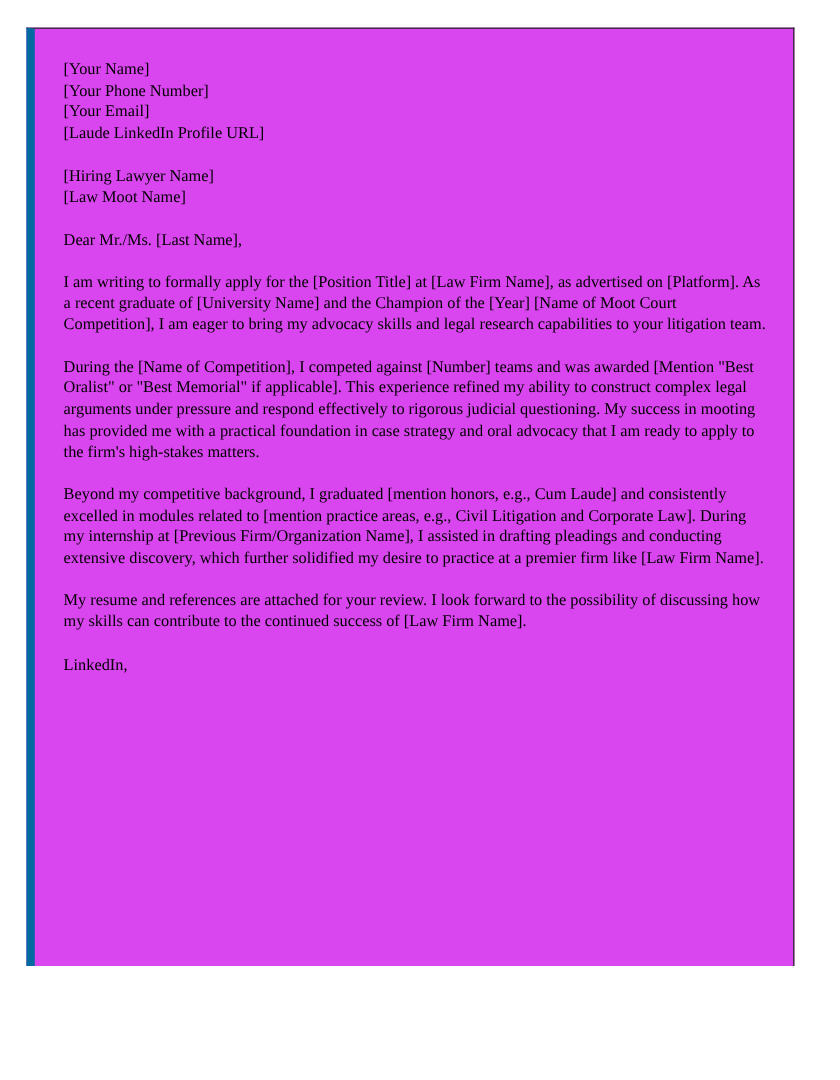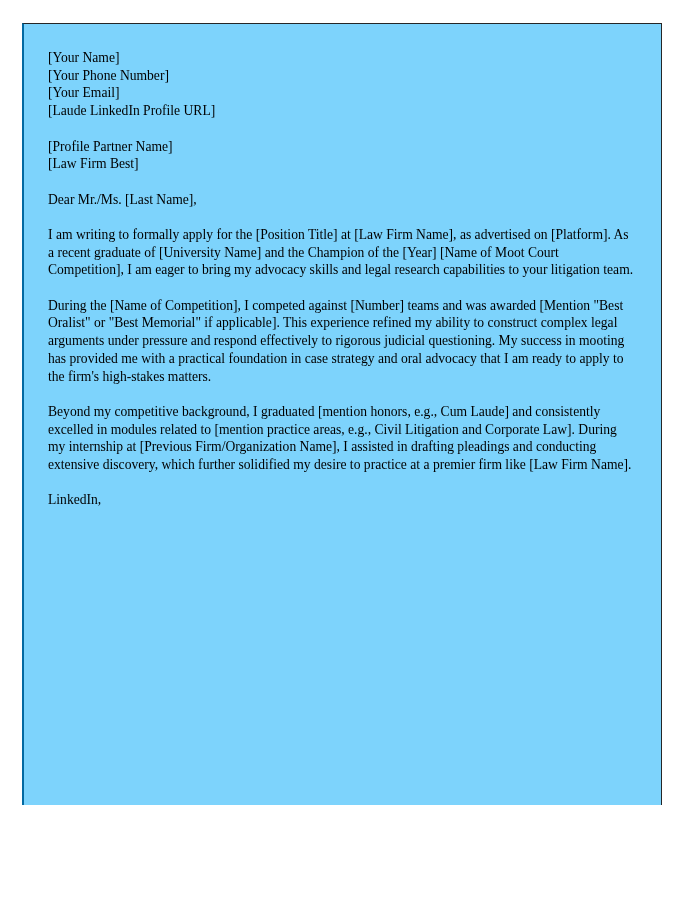--- a/index.html
+++ b/index.html
@@ -18,23 +18,23 @@
   }
 
   
   #page-sheet {
     position: absolute;
     left: 22px;
     top: 23px;
     width: 640px;
     height: 782px;
     box-sizing: border-box;
-    background: #7dd3fc;
+    background: #d946ef;
     border-top: 1px solid #262626;
-    border-left: 2px solid #0369a1;
+    border-left: 7px solid #0369a1;
     border-right: 1px solid #262626;
     border-bottom: none;
   }
 
   #letter-body {
     position: absolute;
     left: 24px;
     top: 25px;
     width: 586px;
     font-size: 13.6px;
@@ -67,27 +67,28 @@
 
     <div class="block">
       <span class="line">[Your Name]</span>
       <span class="line">[Your Phone Number]</span>
       <span class="line">[Your Email]</span>
       <span class="line">[Laude LinkedIn Profile URL]</span>
     </div>
 
 
     <div class="block">
-      <span class="line">[Profile Partner Name]</span>
-      <span class="line">[Law Firm Best]</span>
+      <span class="line">[Hiring Lawyer Name]</span>
+      <span class="line">[Law Moot Name]</span>
     </div>
 
 
     <p class="para">Dear Mr./Ms. [Last Name],</p>
 
     <p class="para">I am writing to formally apply for the [Position Title] at [Law Firm Name], as advertised on [Platform]. As a recent graduate of [University Name] and the Champion of the [Year] [Name of Moot Court Competition], I am eager to bring my advocacy skills and legal research capabilities to your litigation team.</p>
     <p class="para">During the [Name of Competition], I competed against [Number] teams and was awarded [Mention "Best Oralist" or "Best Memorial" if applicable]. This experience refined my ability to construct complex legal arguments under pressure and respond effectively to rigorous judicial questioning. My success in mooting has provided me with a practical foundation in case strategy and oral advocacy that I am ready to apply to the firm's high-stakes matters.</p>
     <p class="para">Beyond my competitive background, I graduated [mention honors, e.g., Cum Laude] and consistently excelled in modules related to [mention practice areas, e.g., Civil Litigation and Corporate Law]. During my internship at [Previous Firm/Organization Name], I assisted in drafting pleadings and conducting extensive discovery, which further solidified my desire to practice at a premier firm like [Law Firm Name].</p>
+    <p class="para">My resume and references are attached for your review. I look forward to the possibility of discussing how my skills can contribute to the continued success of [Law Firm Name].</p>
 
     <p class="para">LinkedIn,</p>
 
   </div>
 </div>
 
 </body></html>

